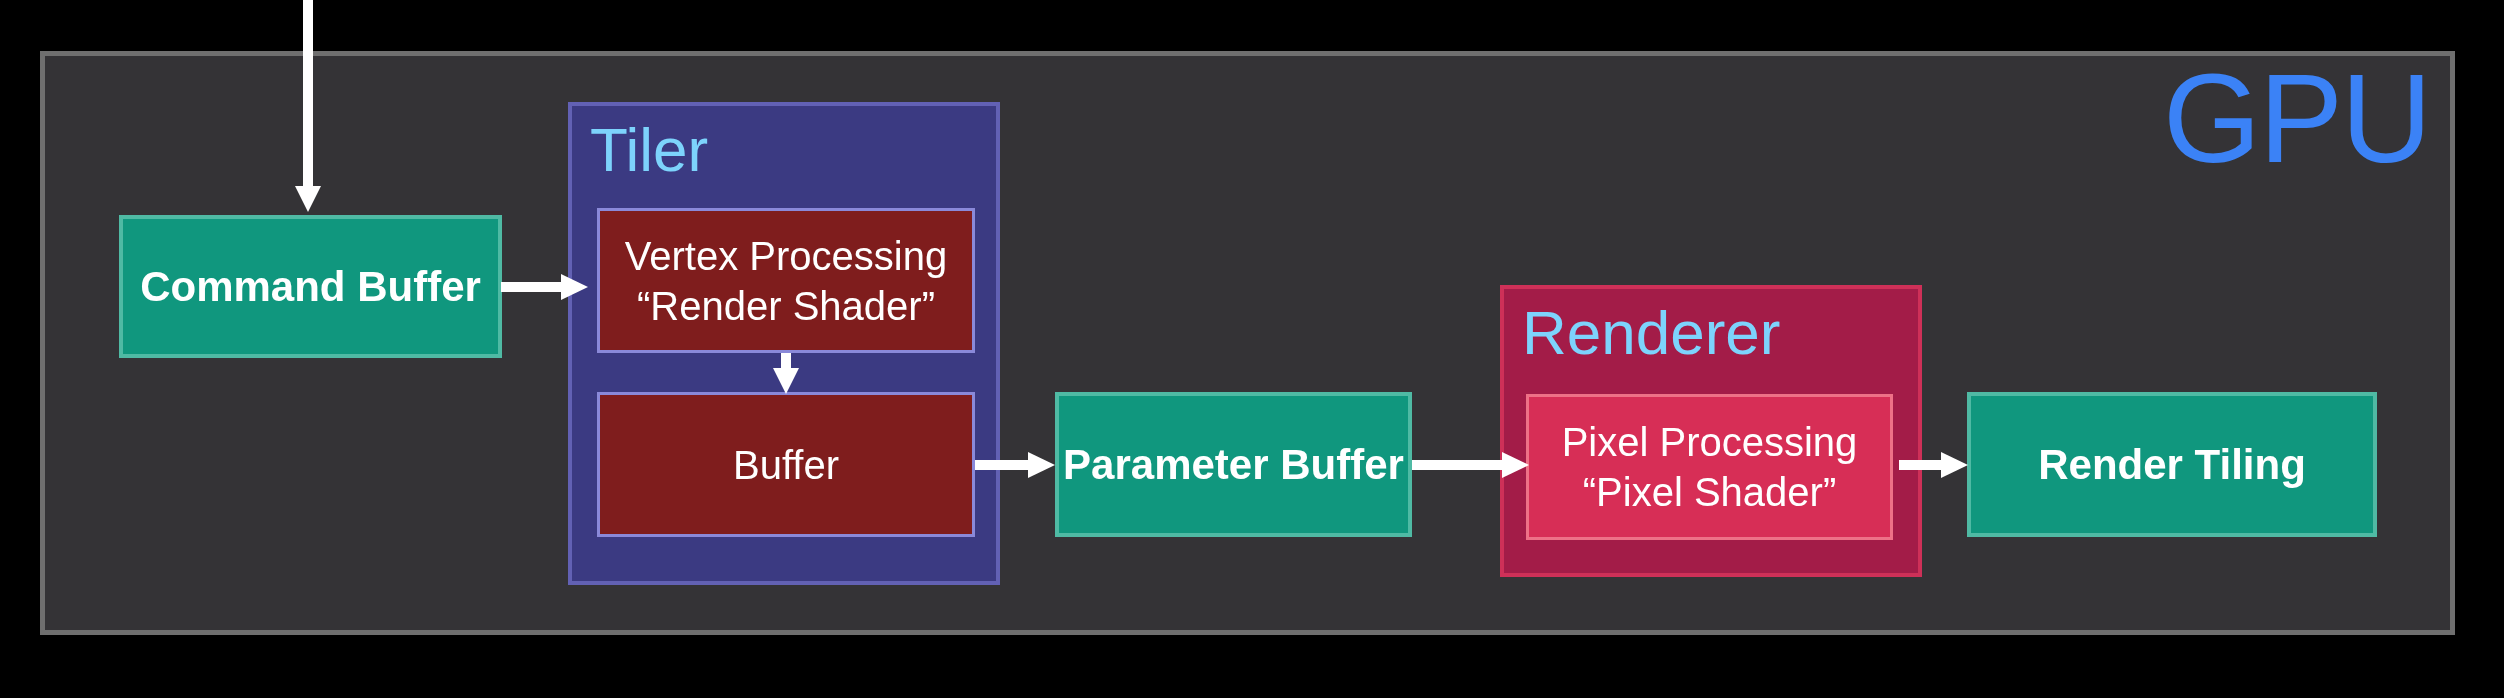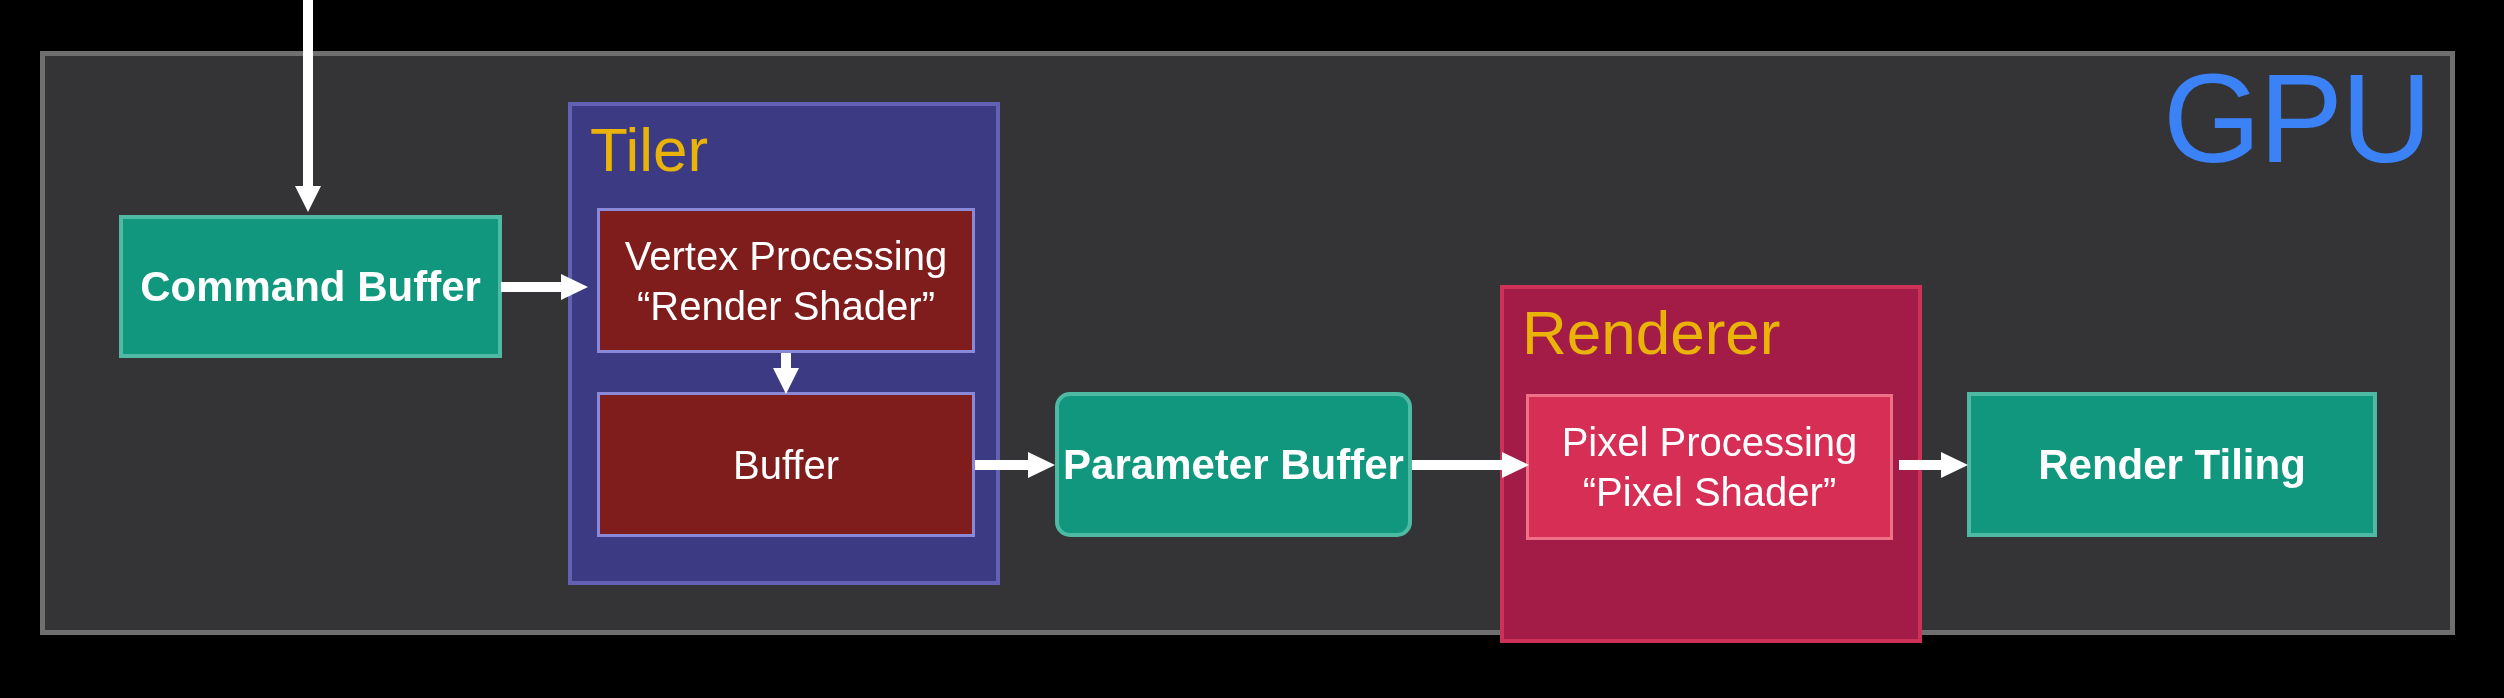--- a/index.html
+++ b/index.html
@@ -36,37 +36,37 @@
   }
   .teal  { background: #10977e; border: 4px solid #4fbaa4; font-size: 42px; line-height: 48px; font-weight: bold; }
 
   
   .container-box { position: absolute; box-sizing: border-box; }
   .tiler-container {
     left: 568px; top: 102px; width: 432px; height: 483px;
     background: #3b3a82; border: 4px solid #6261b4;
   }
   .renderer-container {
-    left: 1500px; top: 285px; width: 422px; height: 358px;
+    left: 1500px; top: 285px; width: 422px; height: 292px;
     background: #a31c48; border: 4px solid #ce3058;
   }
   .container-label {
     position: absolute; left: 18px; top: 8px;
-    font-size: 62px; line-height: 1.15; color: #eab308;
+    font-size: 62px; line-height: 1.15; color: #7dd3fc;
   }
 
   .indigo-box { background: #7f1d1d; border: 3px solid #8a89d9; font-size: 40px; line-height: 50px; }
   .pink-box   { background: #d72e56; border: 3px solid #ee7187; font-size: 40px; line-height: 50px; }
 
   .vertex-processing-box { left: 25px;  top: 102px; width: 378px; height: 145px; }
   .tiling-box            { left: 25px;  top: 286px; width: 378px; height: 145px; }
   .pixel-processing-box  { left: 22px;  top: 105px; width: 367px; height: 146px; }
 
   .command-buffer-box    { left: 119px;  top: 215px; width: 383px; height: 143px; }
-  .parameter-buffer-box  { left: 1055px; top: 392px; width: 357px; height: 145px; border-radius: 15px; }
+  .parameter-buffer-box  { left: 1055px; top: 392px; width: 357px; height: 145px; }
   .render-buffer-box     { left: 1967px; top: 392px; width: 410px; height: 145px; }
 
   
   .arrow-group { display: contents; }
   .shaft { position: absolute; background: #ffffff; z-index: 5; }
   .head  { position: absolute; width: 0; height: 0; z-index: 5; }
   .head-right { border-top: 13px solid transparent; border-bottom: 13px solid transparent; border-left: 27px solid #ffffff; }
   .head-down  { border-left: 13px solid transparent; border-right: 13px solid transparent; border-top: 26px solid #ffffff; }
 
   .a-input-shaft   { left: 303px;  top: 0;     width: 10px; height: 186px; }

